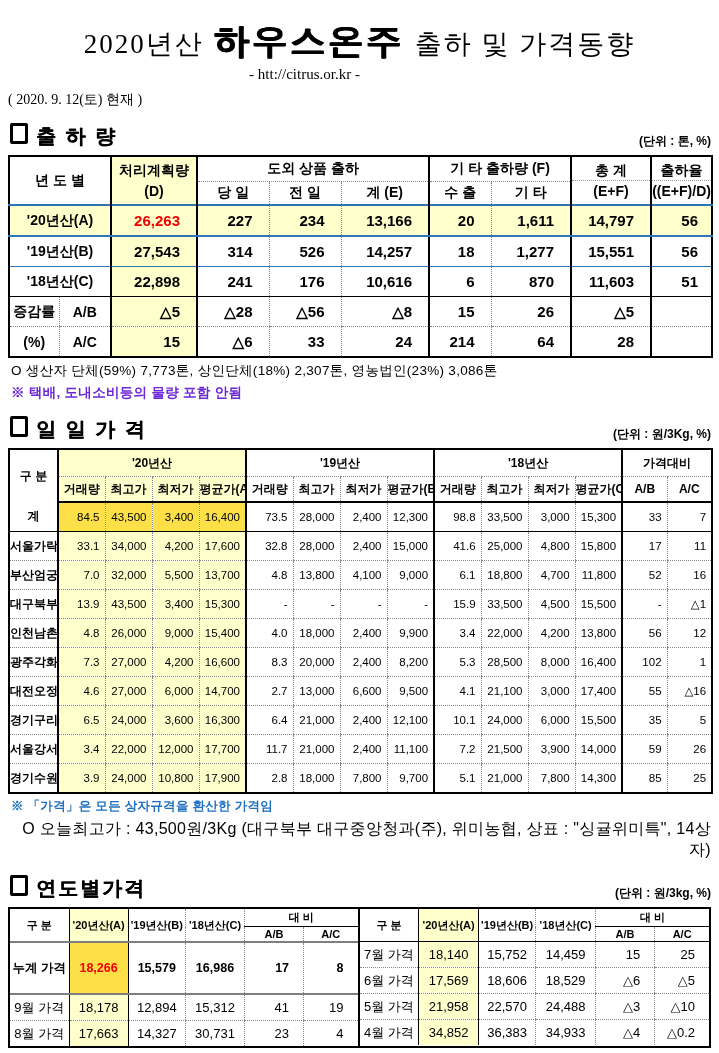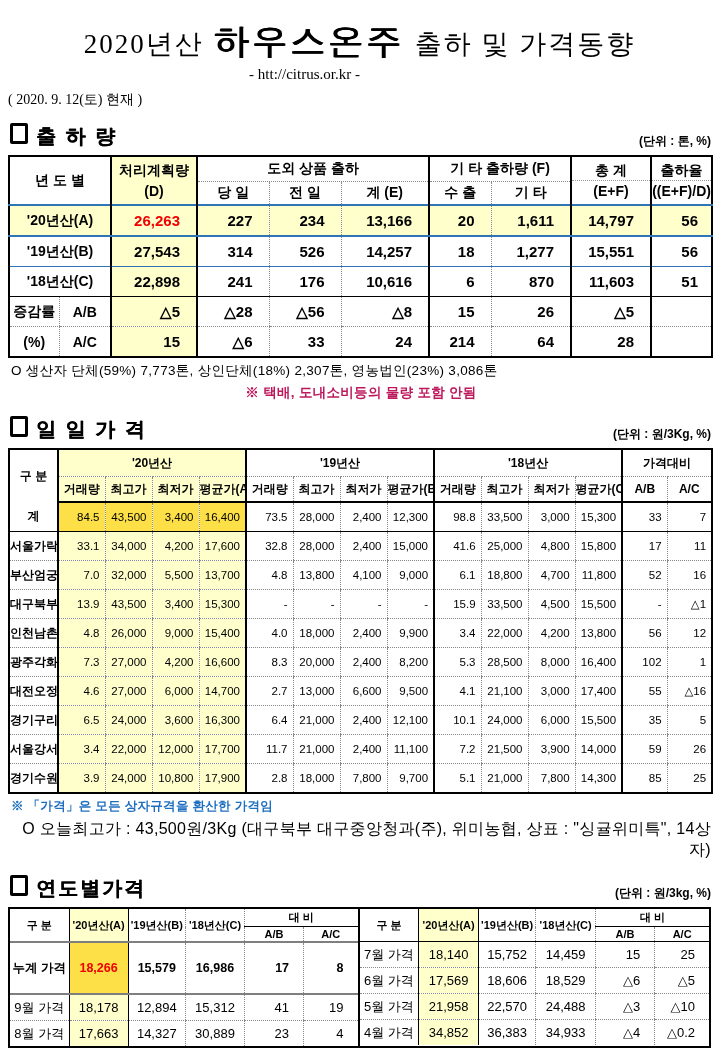--- a/index.html
+++ b/index.html
@@ -2,21 +2,21 @@
 <html><head>
 <meta charset="utf-8">
 <style>
   html,body{margin:0;padding:0;background:#fff;}
   .page{width:719px;height:1053px;box-sizing:border-box;padding:12px 8px 0 8px;
         font-family:"Liberation Sans",sans-serif;color:#000;overflow:hidden;position:relative;}
 
   
   .title-line{text-align:center;white-space:nowrap;margin-top:6px;}
   .t-prefix,.t-suffix{font-family:"Liberation Serif",serif;font-size:27px;font-weight:normal;letter-spacing:2px;}
-  .t-main{font-size:35px;font-weight:400;letter-spacing:3px;text-shadow:.7px 0 0 #000,-.7px 0 0 #000;padding:0 6px;}
+  .t-main{font-size:35px;font-weight:700;letter-spacing:3px;text-shadow:.7px 0 0 #000,-.7px 0 0 #000;padding:0 6px;}
   .url-line{text-align:center;font-family:"Liberation Serif",serif;font-size:15px;transform:translateX(-55px);margin-top:1px;}
   .date-line{font-family:"Liberation Serif",serif;font-size:14px;margin:8px 2px 0 0;}
 
   
   .sec-head{display:flex;align-items:flex-start;margin:14px 0 5px 0;}
   .sq{width:12px;height:15px;border:3px solid #000;border-radius:2px;margin:0 8px 2px 2px;flex:0 0 auto;}
   .sec-title{font-size:20px;font-weight:900;letter-spacing:2px;text-shadow:.5px 0 0 #000;}
   .unit{margin-left:auto;font-size:12px;font-weight:bold;align-self:flex-end;}
 
   
@@ -67,21 +67,21 @@
   .t3 thead tr:last-child th{height:14px;border-bottom:1px solid #000;}
   .t3 thead th{border-bottom:1px solid #000;}
   .t3 td{font-size:13px;height:25px;text-align:center;border-bottom:1px dotted #888;}
   .t3 td.cmp{text-align:right;padding-right:14px;}
   .t3 tr.heavy td{height:50px;font-weight:bold;font-size:12.5px;
                   border-top:2px solid #7f7f7f;border-bottom:2px solid #7f7f7f;}
   .t3 tr:last-child td{border-bottom:none;}
 
   
   .note{font-size:13.5px;margin:4px 0 0 3px;letter-spacing:.3px;}
-  .note-red{color:#be185d;font-weight:bold;text-align:center;}
+  .note-red{color:#6d28d9;font-weight:bold;}
   .note-blue{color:#1F6FC0;font-weight:bold;font-size:12.5px;}
   .note-sm{font-size:16px;text-align:right;}
 </style>
 </head>
 <body>
 
 <div class="page">
 
   <div class="title-line">
     <span class="t-prefix">2020년산</span>
@@ -470,21 +470,21 @@
               <td class="blS bg-y">18,178</td>
               <td class="blS">12,894</td>
               <td class="blD">15,312</td>
               <td class="blD cmp">41</td>
               <td class="blD cmp">19</td>
             </tr>
             <tr>
               <td class="lbl">8월 가격</td>
               <td class="blS bg-y">17,663</td>
               <td class="blS">14,327</td>
-              <td class="blD">30,889</td>
+              <td class="blD">30,731</td>
               <td class="blD cmp">23</td>
               <td class="blD cmp">4</td>
             </tr>
           </tbody>
       </table>
     </div>
     <div class="half">
       <table class="t3">
         <colgroup>
             <col style="width:17%">

